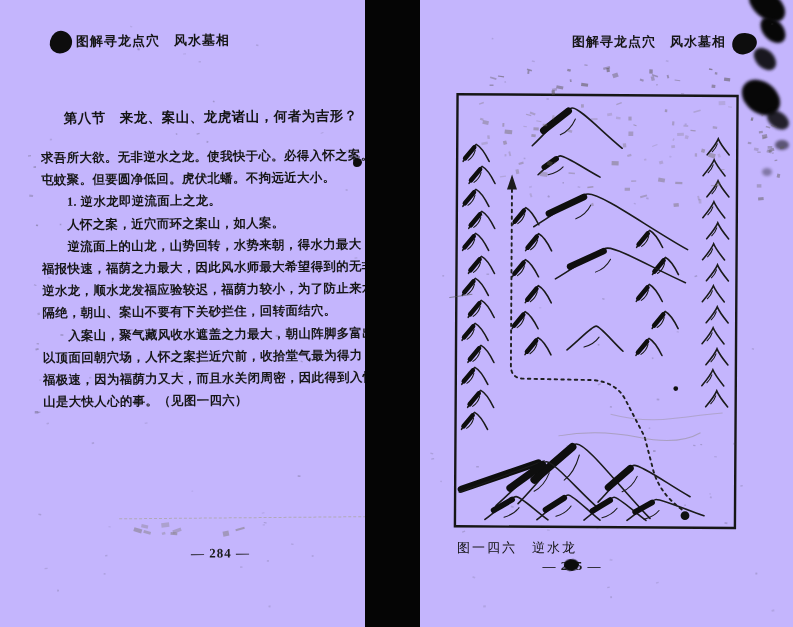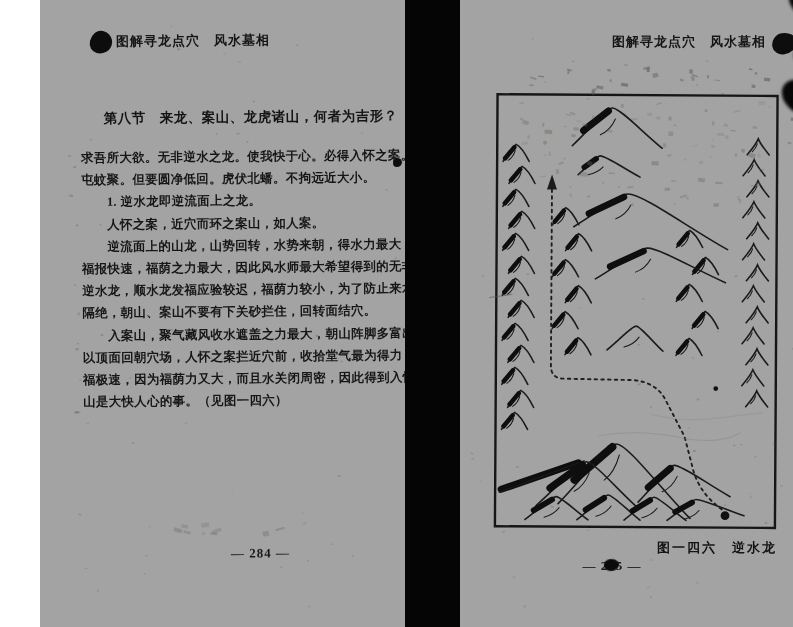--- a/index.html
+++ b/index.html
@@ -1,35 +1,35 @@
 <!DOCTYPE html>
 <html><head>
 <meta charset="utf-8">
 <style>
   html,body{margin:0;padding:0;}
   body{
     width:793px;height:627px;position:relative;overflow:hidden;
     background:#ffffff;
     font-family:"Liberation Serif","DejaVu Serif",serif;
   }
-  .scan{position:absolute;inset:0;background:#a3a3a3;margin-left:40px;}
+  .scan{position:absolute;inset:0;background:#c4b5fd;}
   .page{position:absolute;top:0;bottom:0;}
   .page-left{left:0;width:366px;transform:rotate(-0.5deg);transform-origin:40px 40px;}
   .page-right{left:420px;width:373px;}
   .hdr{position:absolute;font-weight:bold;font-size:13px;color:#151515;letter-spacing:1px;white-space:nowrap;}
   .blob{position:absolute;background:#0d0d0d;border-radius:46% 54% 58% 42%/55% 48% 52% 45%;}
   .sec-title{position:absolute;top:110px;left:45px;width:330px;text-align:center;
     font-weight:bold;font-size:13.5px;color:#141414;letter-spacing:.5px;white-space:nowrap;}
   .bl{position:absolute;left:40px;width:332px;font-weight:bold;font-size:12.4px;
     color:#161616;letter-spacing:.4px;white-space:nowrap;overflow:hidden;}
   .pagenum{position:absolute;font-weight:bold;font-size:13px;color:#1a1a1a;text-align:center;letter-spacing:1px;}
   .gutter{position:absolute;top:0;bottom:0;left:365px;width:55px;background:#050505;filter:blur(0.7px);}
   .smudge{position:absolute;background:#070707;border-radius:50%;filter:blur(1.6px);}
-  .fig-caption{position:absolute;top:539px;left:457px;width:280px;text-align:right;
-    font-weight:bold;font-size:13px;color:#131313;letter-spacing:2px;}
+  .fig-caption{position:absolute;top:539px;left:457px;width:280px;text-align:left;
+    font-weight:normal;font-size:13px;color:#131313;letter-spacing:2px;}
   .rp-num{top:558px;left:432px;width:280px;}
   .lp-num{top:547px;left:50px;width:332px;}
   .num-blob{position:absolute;top:559px;left:564px;width:15px;height:12px;background:#0b0b0b;
     border-radius:45% 55% 50% 50%;filter:blur(.5px);transform:rotate(-8deg);}
   .foot-rule{position:absolute;top:519px;left:115px;width:252px;border-top:1px dashed #a9a49c;opacity:.7;}
   #fig-svg{position:absolute;left:450px;top:90px;transform:rotate(0.35deg);transform-origin:457px 97px;}
   #noise-svg{position:absolute;left:0;top:0;pointer-events:none;}
   .ln{fill:none;stroke:#1b1b1b;stroke-width:1.6;stroke-linecap:round;}
   .thin{stroke-width:1.05;}
   .shade{fill:none;stroke:#0e0e0e;stroke-linecap:round;}

